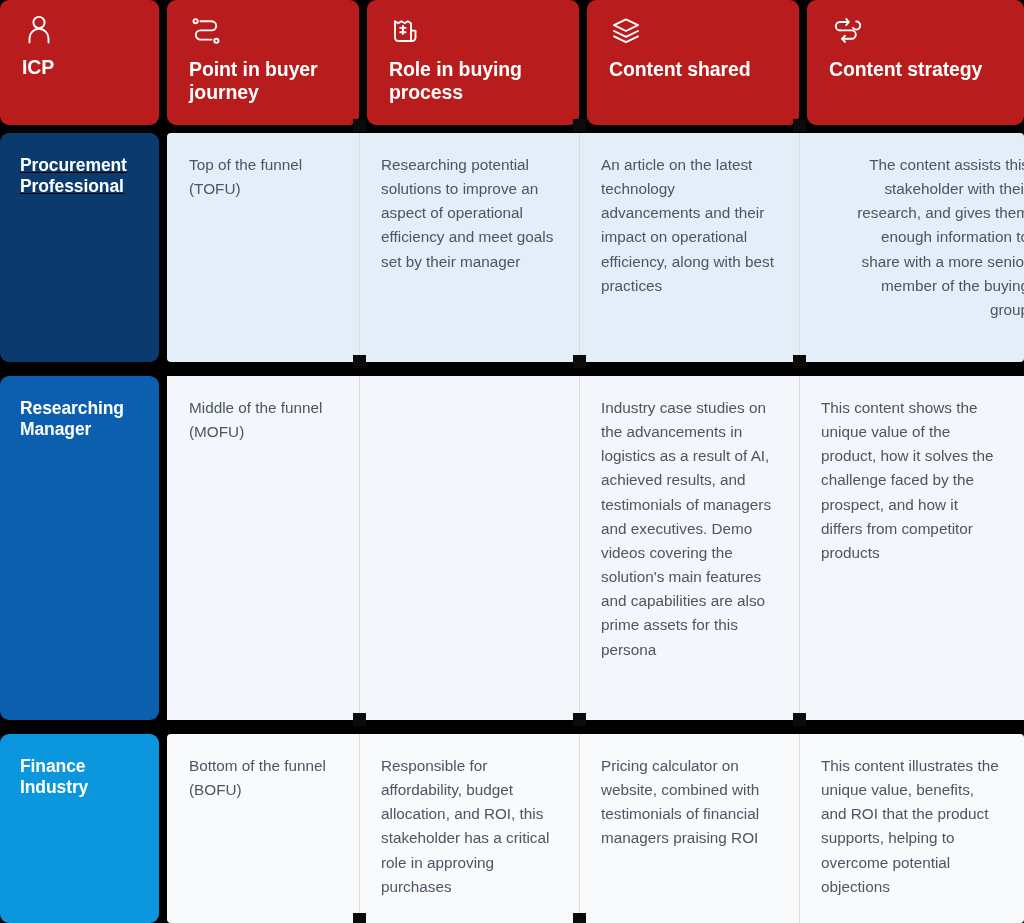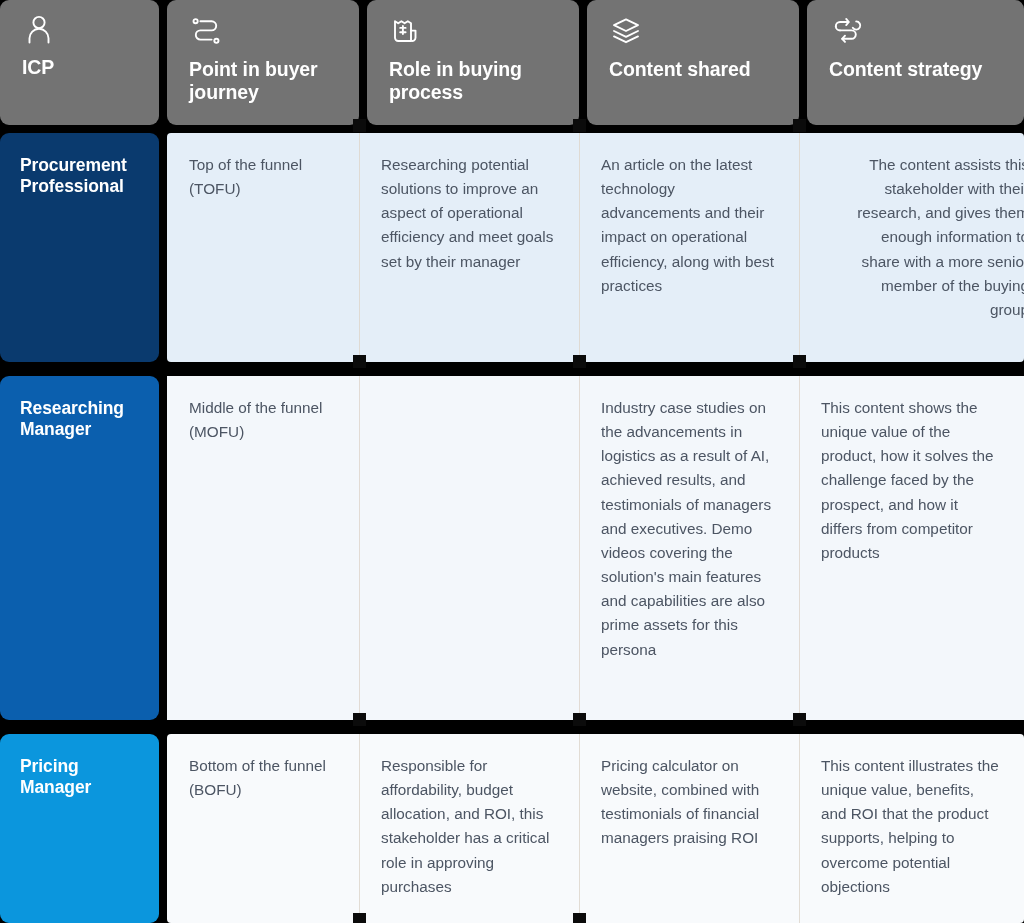--- a/index.html
+++ b/index.html
@@ -19,21 +19,21 @@
   }
 
   
   .cell {
     position: absolute;
     overflow: hidden;
   }
 
   
   .hdr {
-    background: #737373;
+    background: #b91c1c;
     border-radius: 9px;
     padding: 14px 22px 0 22px;
   }
   .hdr-icon {
     width: 34px;
     height: 34px;
     margin-bottom: 10px;
     display: block;
   }
   .hdr-icon svg { display: block; }
@@ -141,21 +141,21 @@
         <path d="M17.2 4.9 l2.6 3.1 l-2.6 3.1"></path>
         <path d="M27.2 7.4 a4.1 4.1 0 1 1 -3.4 6.4"></path>
         <path d="M11 16.4 h11.6 a4.2 4.2 0 0 1 0 8.4 h-9.4"></path>
         <path d="M6.8 12.2 a4.2 4.2 0 0 0 4.2 4.2"></path>
         <path d="M16 21.7 l-2.8 3.1 l2.8 3.1"></path>
       </svg>
     </span>
     <div class="hdr-title">Content strategy</div>
   </div>
 
-  <div class="cell rowlabel" style="left:0px; top:133px; width:159px; height:229px; background:#0a3a6e;">
+  <div class="cell rowlabel" style="left:0px; top:133px; width:159px; height:229px; background:#0a3a6e;text-decoration:underline;">
     <div class="rl-text">Procurement Professional</div>
   </div>
 
   <div class="cell body-cell" style="left:167px; top:133px; width:857px; height:229px; background:#e4eef8; border-radius:4px; padding:16px;">
     <div class="vline" style="left:192px; top:0; height:229px;"></div>
     <div class="vline" style="left:412px; top:0; height:229px;"></div>
     <div class="vline" style="left:632px; top:0; height:229px;"></div>
 
     <div class="cell body-cell" style="left:0px; top:0px; width:192px; height:229px;">
       <div class="bc-text">Top of the funnel (TOFU)</div>
@@ -185,21 +185,21 @@
     </div>
     <div class="cell body-cell" style="left:412px; top:0px; width:220px; height:344px;">
       <div class="bc-text">Industry case studies on the advancements in logistics as a result of AI, achieved results, and testimonials of managers and executives. Demo videos covering the solution's main features and capabilities are also prime assets for this persona</div>
     </div>
     <div class="cell body-cell" style="left:632px; top:0px; width:225px; height:344px;">
       <div class="bc-text">This content shows the unique value of the product, how it solves the challenge faced by the prospect, and how it differs from competitor products</div>
     </div>
   </div>
 
   <div class="cell rowlabel" style="left:0px; top:734px; width:159px; height:189px; background:#0b96dd;">
-    <div class="rl-text">Pricing Manager</div>
+    <div class="rl-text">Finance Industry</div>
   </div>
 
   <div class="cell body-cell" style="left:167px; top:734px; width:857px; height:189px; background:#f8fafc; border-radius:4px; padding:0;">
     <div class="vline" style="left:192px; top:0; height:189px;"></div>
     <div class="vline" style="left:412px; top:0; height:189px;"></div>
     <div class="vline" style="left:632px; top:0; height:189px;"></div>
 
     <div class="cell body-cell" style="left:0px; top:0px; width:192px; height:189px;">
       <div class="bc-text">Bottom of the funnel (BOFU)</div>
     </div>

